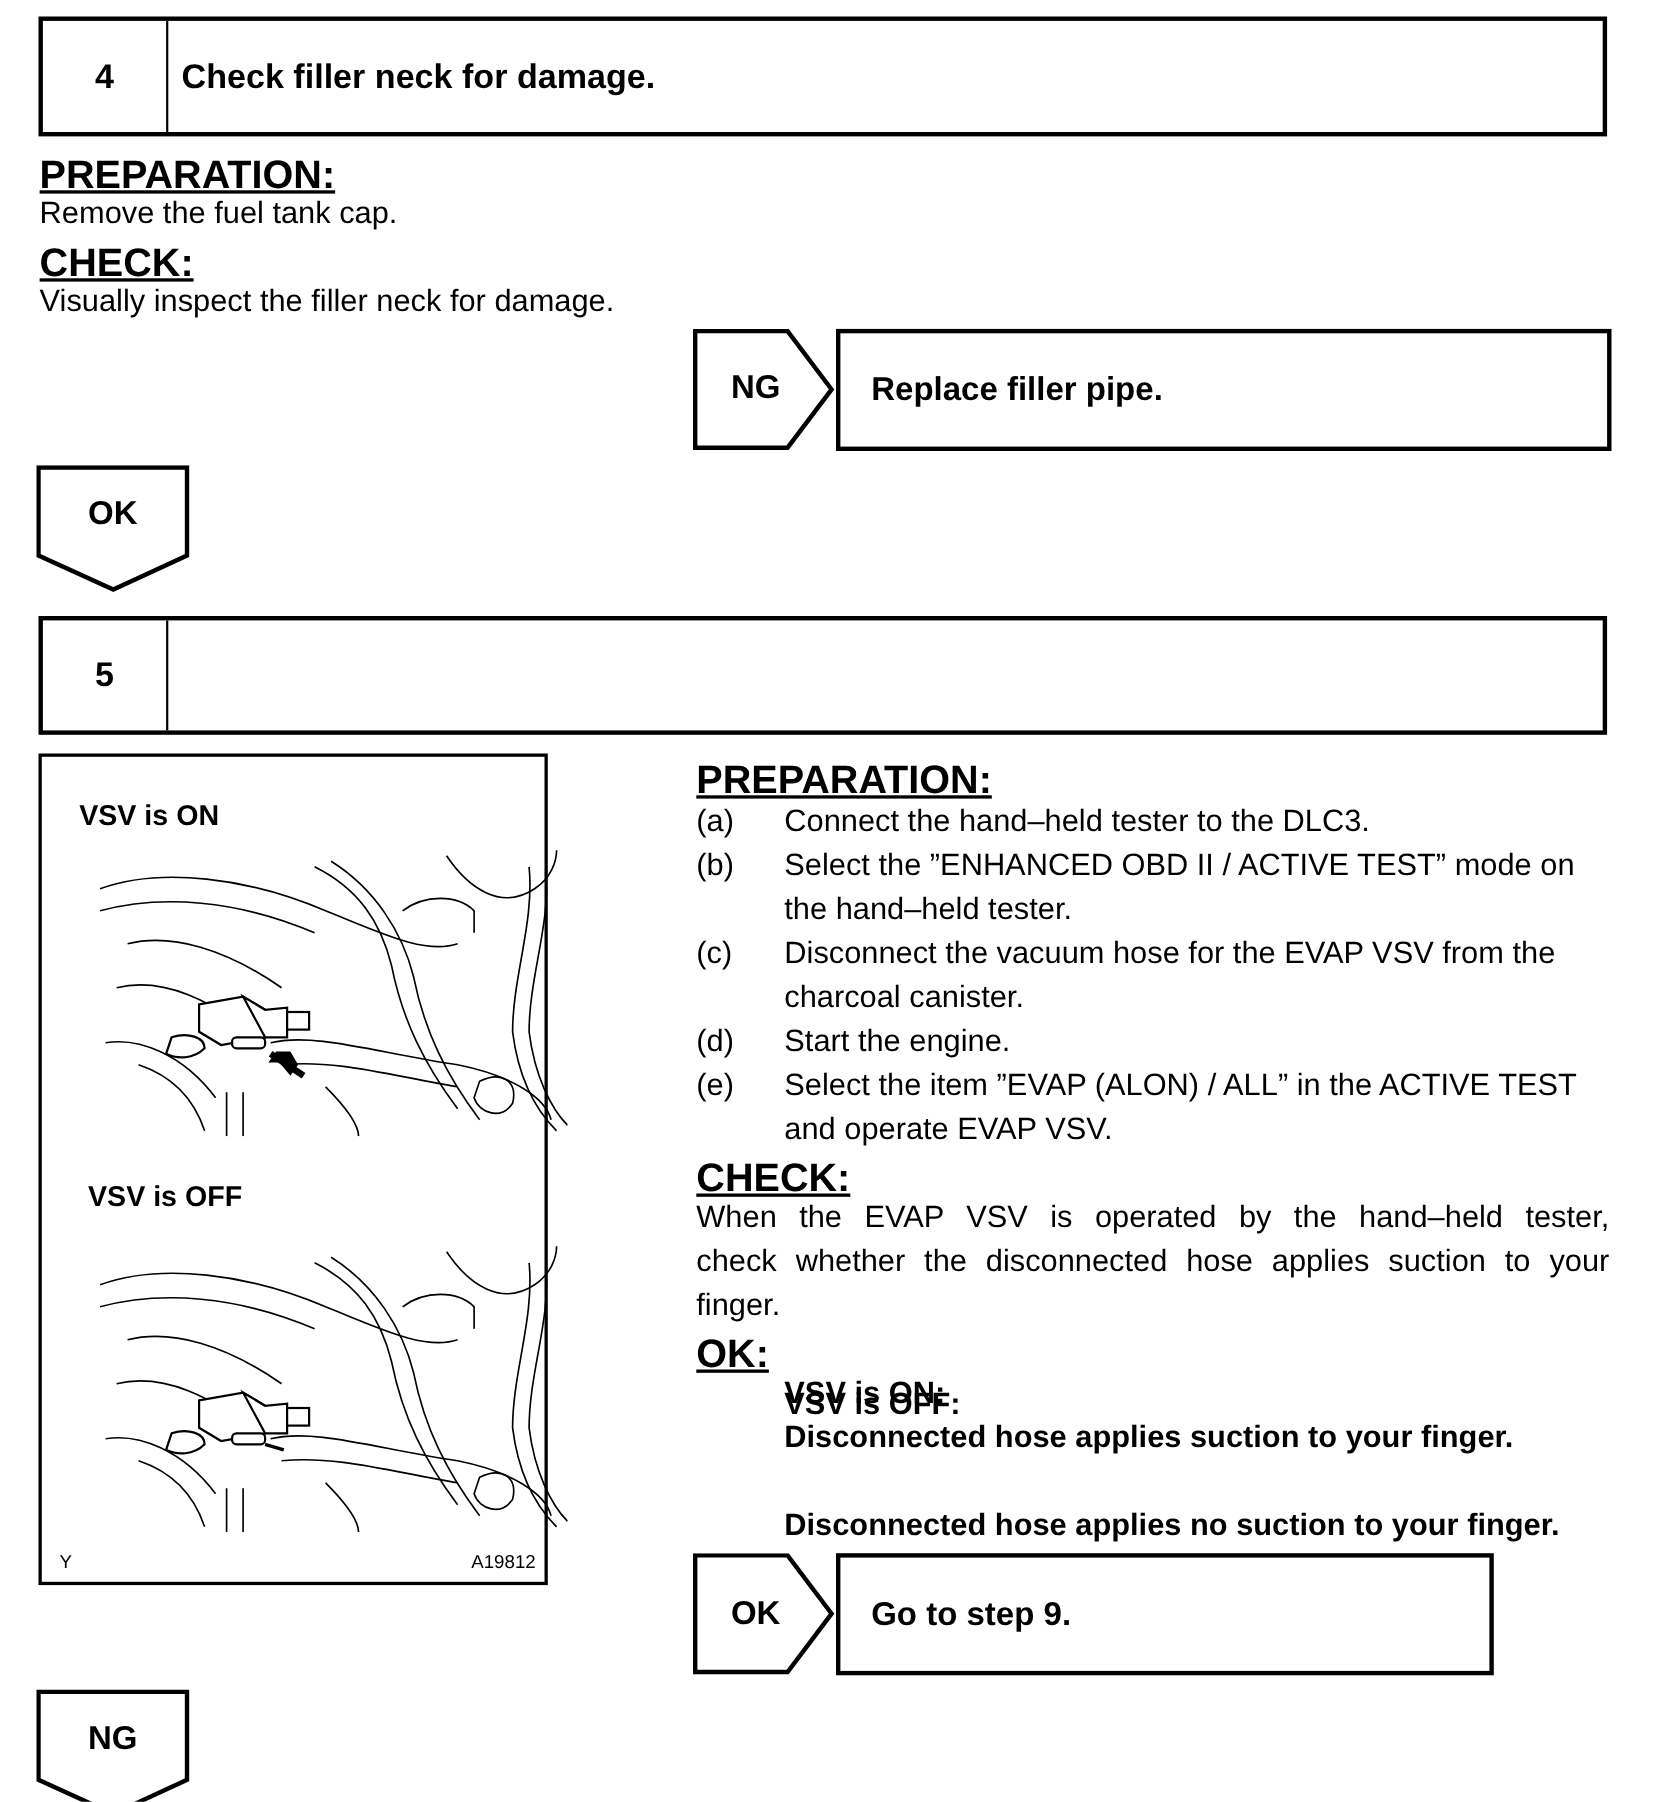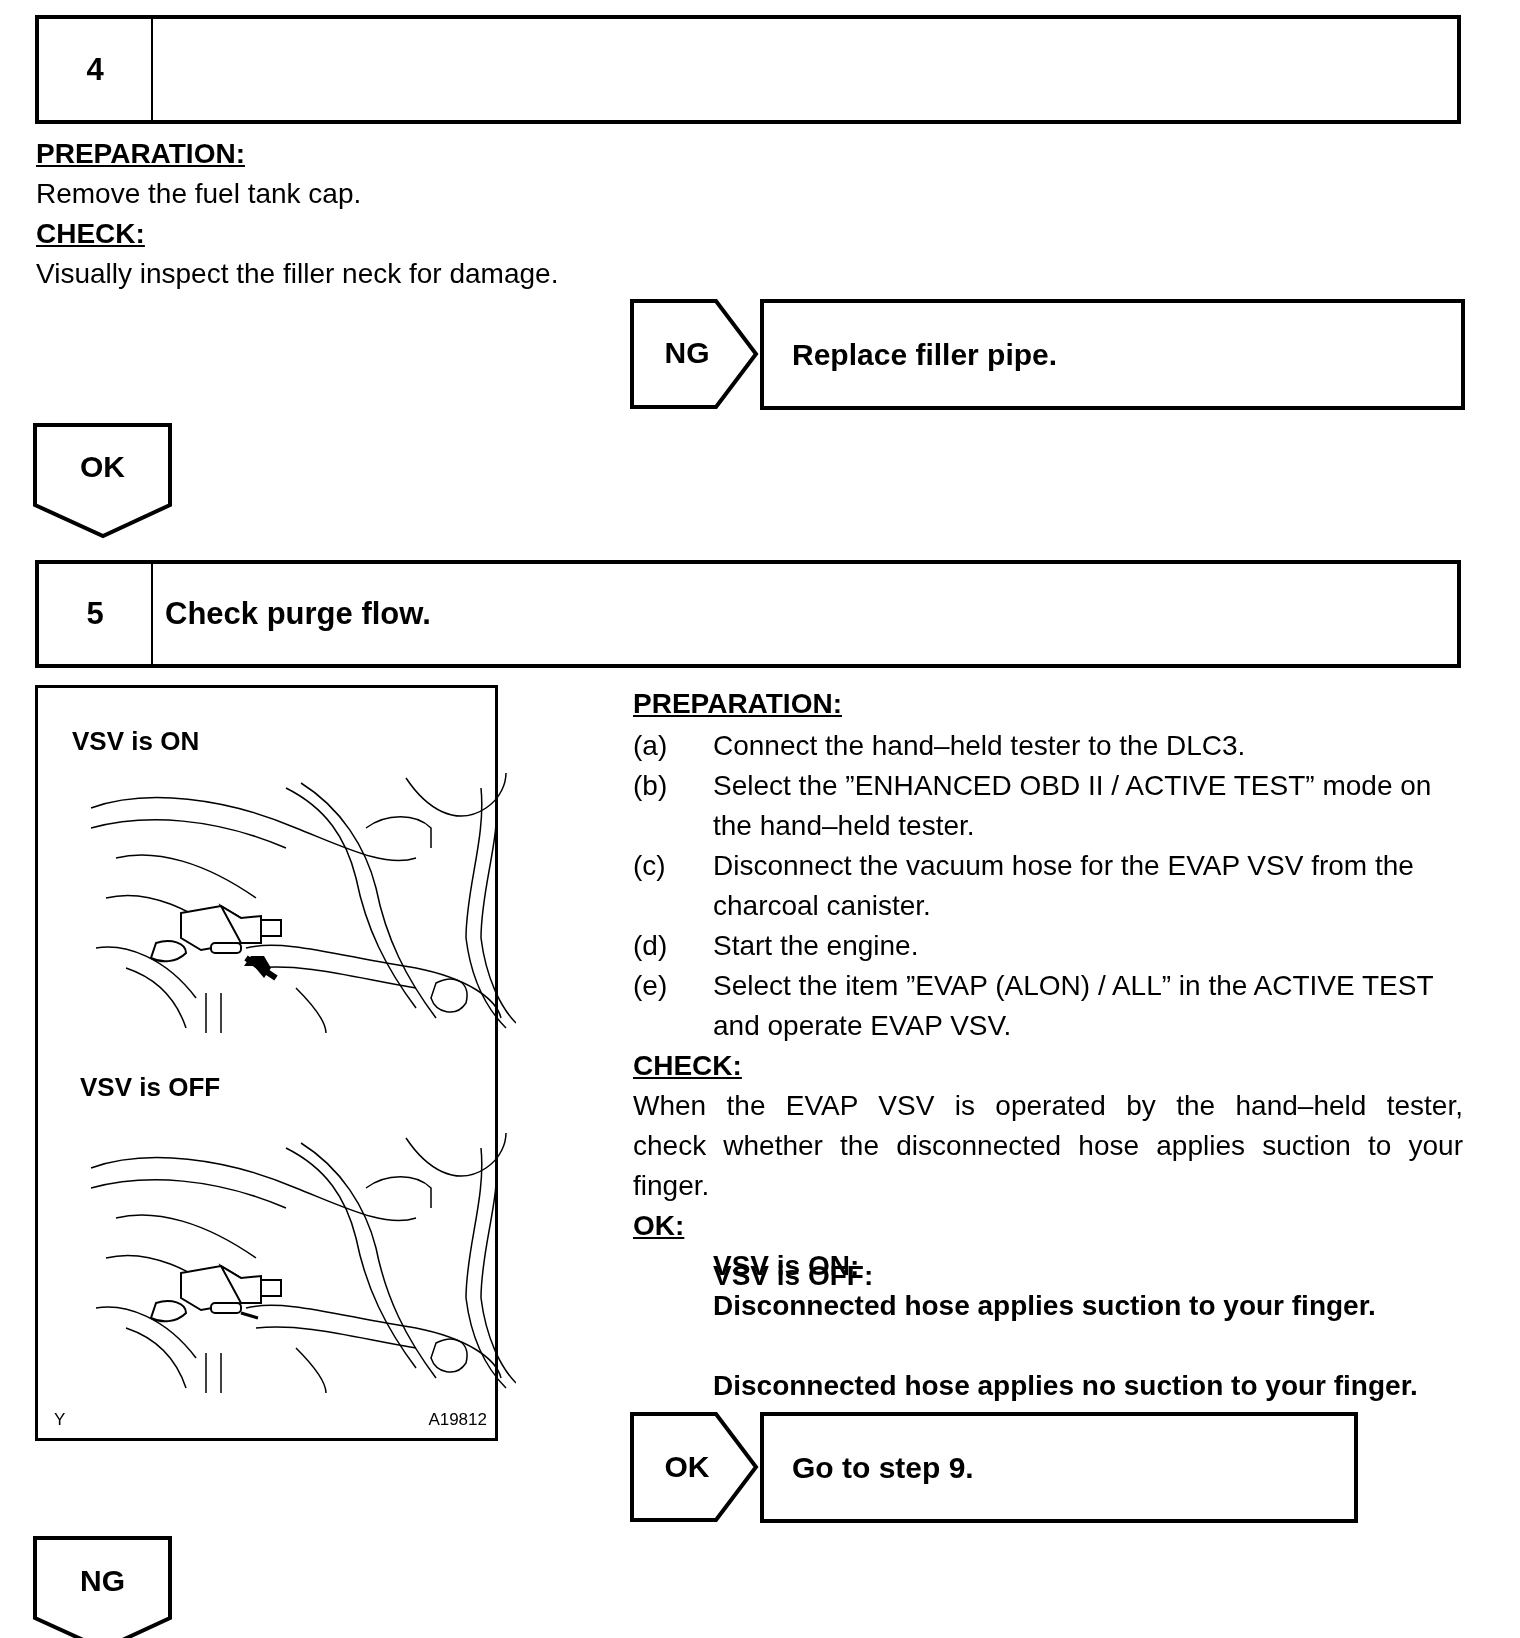--- a/index.html
+++ b/index.html
@@ -3,61 +3,61 @@
 <meta charset="utf-8">
 <style>
   html, body { margin:0; padding:0; background:#ffffff; }
   body { width:1520px; height:1638px; position:relative; overflow:hidden;
          font-family:"Liberation Sans", sans-serif; color:#000; }
   .abs { position:absolute; }
   .step-box { position:absolute; left:35px; width:1426px; border:4px solid #000; box-sizing:border-box; display:flex; }
   .step-num { width:112px; border-right:2px solid #000; display:flex; align-items:center; justify-content:center;
               font-weight:bold; font-size:31px; }
   .step-title { display:flex; align-items:center; padding-left:12px; font-weight:bold; font-size:31px; }
-  .heading { position:absolute; font-weight:bold; font-size:28px; text-decoration:underline; }
+  .heading { position:absolute; font-weight:bold; font-size:36px; text-decoration:underline; }
   .body-text { position:absolute; font-size:28px; }
   .chev { position:absolute; }
   .chev-label { position:absolute; font-weight:bold; font-size:30px; text-align:center; }
   .action-box { position:absolute; border:4px solid #000; box-sizing:border-box; display:flex; align-items:center;
                 padding-left:28px; font-weight:bold; font-size:30px; }
   .down-label { position:absolute; font-weight:bold; font-size:30px; text-align:center; width:135px; }
   .fig-box { position:absolute; left:35px; top:685px; width:463px; height:756px; border:3px solid #000; box-sizing:border-box; }
   .fig-caption { position:absolute; font-weight:bold; font-size:26px; }
   .fig-small { position:absolute; font-size:17px; }
   .list-row { position:absolute; left:633px; width:830px; font-size:28px; line-height:40px; }
   .list-letter { position:absolute; left:0; }
   .list-text { position:absolute; left:80px; width:750px; }
   .ok-spec { position:absolute; left:713px; font-weight:bold; font-size:28px; }
 </style>
 </head>
 <body>
 
 <div class="step-box" style="top:15px;height:109px;">
   <div class="step-num">4</div>
+  <div class="step-title">Check filler neck for damage.</div>
 </div>
 
 <div class="heading" style="left:36px;top:138px;">PREPARATION:</div>
 <div class="body-text" style="left:36px;top:178px;">Remove the fuel tank cap.</div>
 <div class="heading" style="left:36px;top:218px;">CHECK:</div>
 <div class="body-text" style="left:36px;top:258px;">Visually inspect the filler neck for damage.</div>
 
 <svg class="chev" style="left:630px;top:299px;" width="130" height="112">
   <polygon points="2,2 86,2 126,55 86,108 2,108" fill="#fff" stroke="#000" stroke-width="4"></polygon>
 </svg>
 <div class="chev-label" style="left:632px;top:336px;width:110px;">NG</div>
 <div class="action-box" style="left:760px;top:299px;width:705px;height:111px;">Replace filler pipe.</div>
 
 <svg class="chev" style="left:33px;top:423px;" width="140" height="118">
   <polygon points="2,2 137,2 137,82 70,113 2,82" fill="#fff" stroke="#000" stroke-width="4"></polygon>
 </svg>
 <div class="down-label" style="left:35px;top:450px;">OK</div>
 
 <div class="step-box" style="top:560px;height:108px;">
   <div class="step-num">5</div>
-  <div class="step-title">Check purge flow.</div>
 </div>
 
 <div class="fig-box">
   <div class="fig-caption" style="left:34px;top:38px;">VSV is ON</div>
   <svg class="abs" style="left:48px;top:80px;" width="430" height="265">
     <g fill="none" stroke="#000" stroke-width="1.5">
       <path d="M5,40 C60,20 140,30 210,60 C260,80 300,100 330,90"></path>
       <path d="M5,60 C60,45 130,50 200,80"></path>
       <path d="M30,90 C70,80 120,95 170,130"></path>
       <path d="M20,130 C60,120 110,140 150,180"></path>

